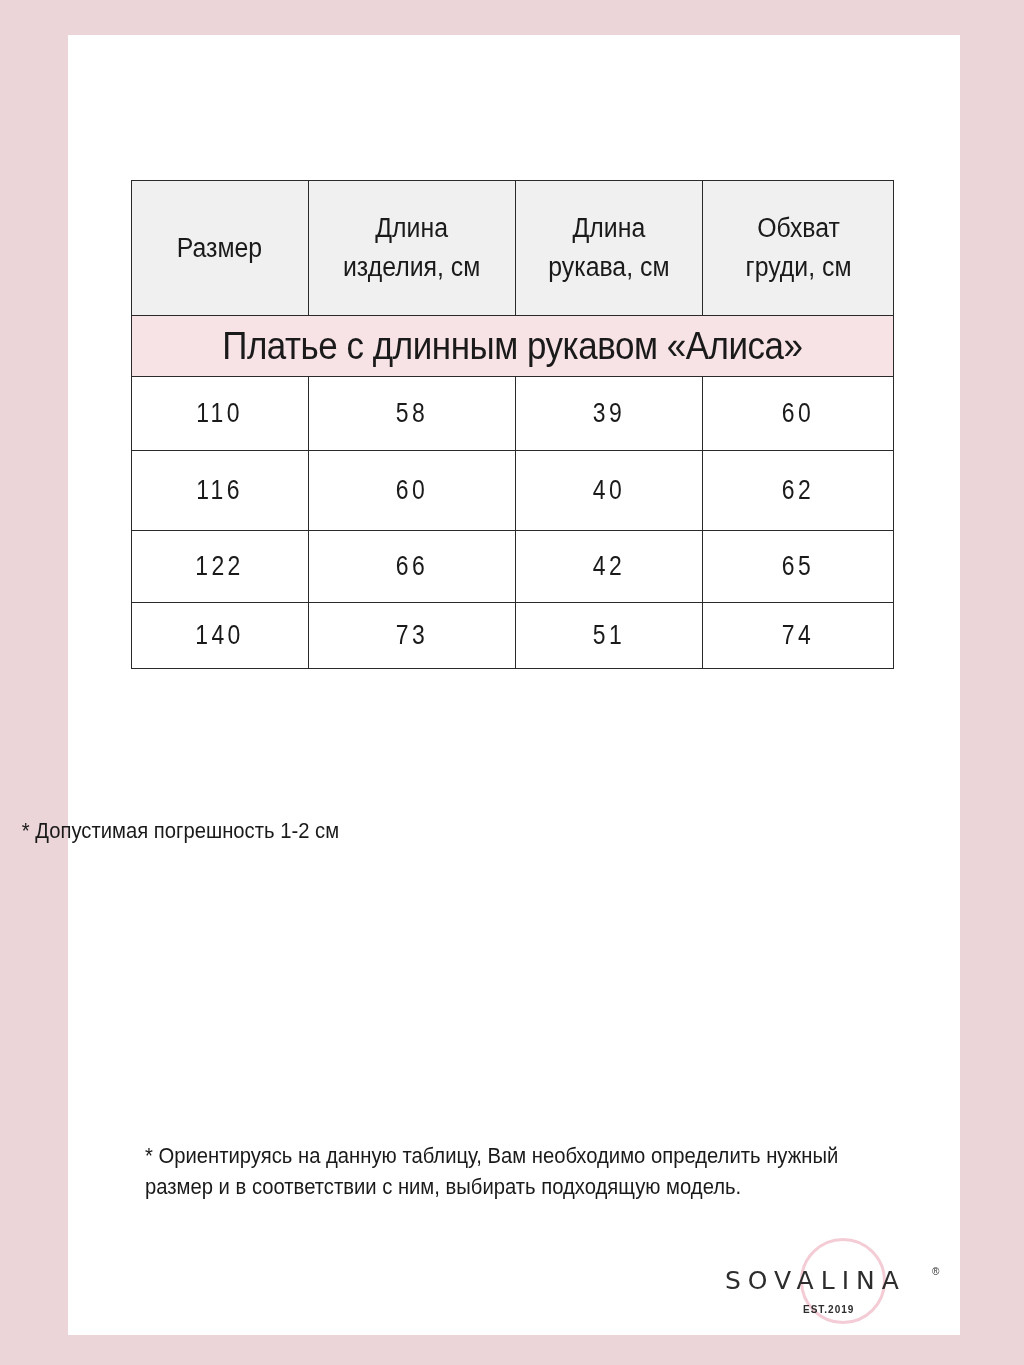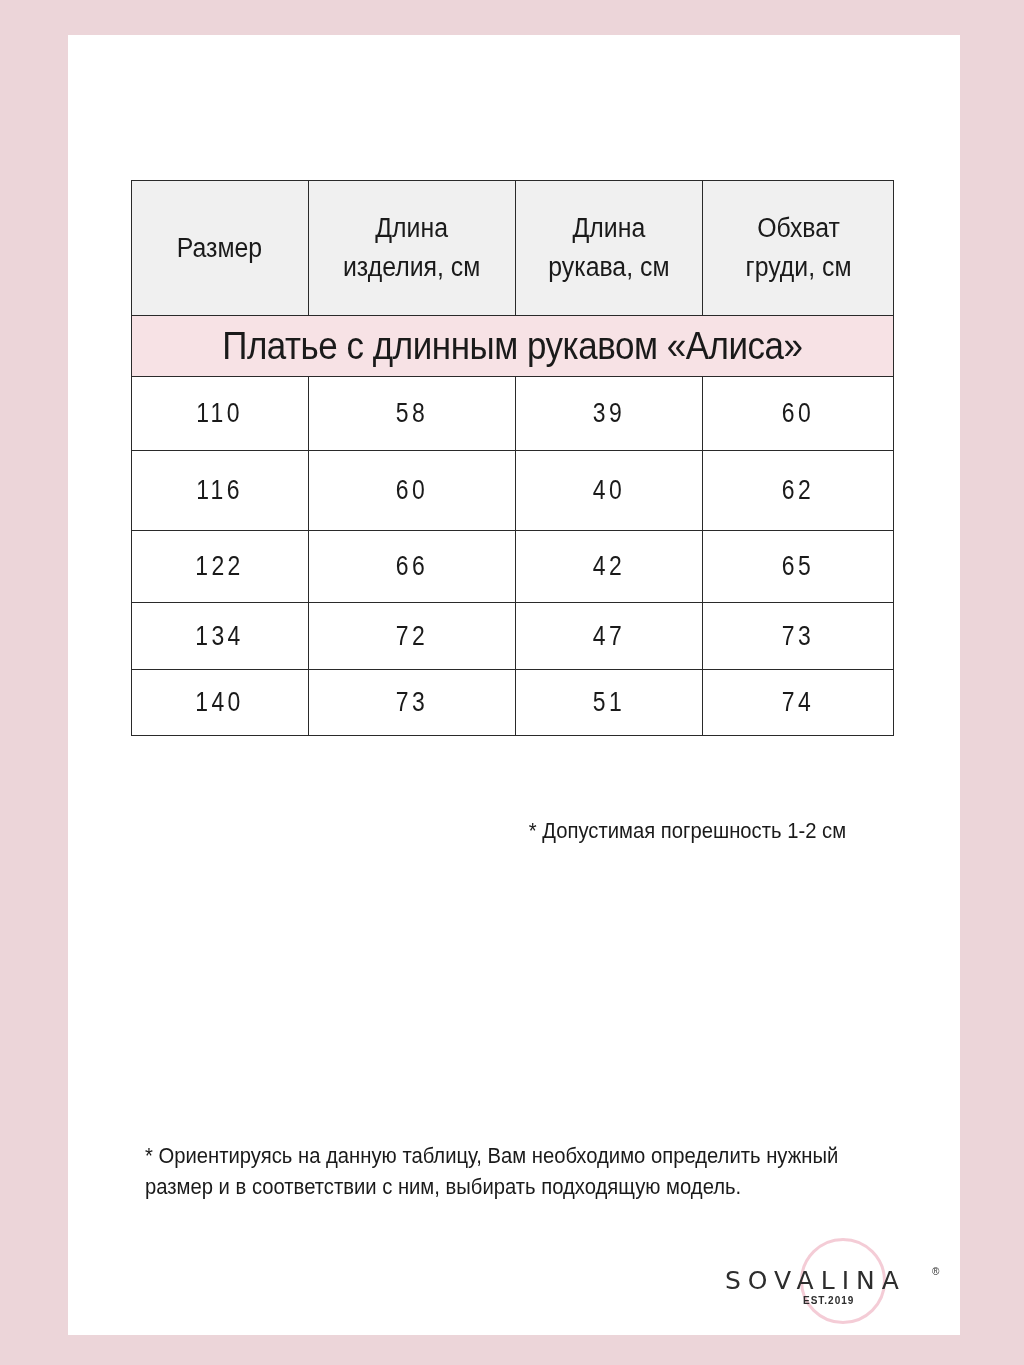--- a/index.html
+++ b/index.html
@@ -46,23 +46,23 @@
   }
   .head-cell span { display: inline-block; transform: scaleX(0.92); white-space: pre-line; }
   .data-cell {
     font-size: 27px;
     letter-spacing: 4px;
     font-weight: normal;
   }
   .data-cell span { display: inline-block; transform: scaleX(0.85); }
   .note1 {
     position: absolute;
-    left: 0; width: 860px;
+    left: 8px; width: 860px;
     top: 818px;
-    text-align: right;
+    text-align: left;
     font-size: 22px;
   }
   .note1 span { display: inline-block; transform: scaleX(0.92); }
   .note2 {
     position: absolute;
     left: 145px; top: 1140px;
     width: 760px;
     font-size: 22px;
     line-height: 31px;
     transform: scaleX(0.92);
@@ -91,21 +91,21 @@
     font-weight: normal;
   }
   .logo-reg {
     position: absolute;
     left: 212px; top: 34px;
     font-size: 10px;
     color: #2d2d2d;
   }
   .logo-est {
     position: absolute;
-    left: 83px; top: 63px;
+    left: 83px; top: 72px;
     font-size: 10px;
     font-weight: bold;
     letter-spacing: 1px;
     color: #2d2d2d;
   }
 </style>
 </head>
 <body>
 
 <div class="panel"></div>
@@ -135,26 +135,20 @@
     <td class="data-cell"><span>60</span></td>
     <td class="data-cell"><span>40</span></td>
     <td class="data-cell"><span>62</span></td>
   </tr>
   <tr style="height:72px">
     <td class="data-cell"><span>122</span></td>
     <td class="data-cell"><span>66</span></td>
     <td class="data-cell"><span>42</span></td>
     <td class="data-cell"><span>65</span></td>
   </tr>
-  <tr style="height:67px">
-    <td class="data-cell"><span>134</span></td>
-    <td class="data-cell"><span>72</span></td>
-    <td class="data-cell"><span>47</span></td>
-    <td class="data-cell"><span>73</span></td>
-  </tr>
   <tr style="height:66px">
     <td class="data-cell"><span>140</span></td>
     <td class="data-cell"><span>73</span></td>
     <td class="data-cell"><span>51</span></td>
     <td class="data-cell"><span>74</span></td>
   </tr>
 </tbody>
   </table>
 
 <div class="note1"><span>* Допустимая погрешность 1-2 см</span></div>

